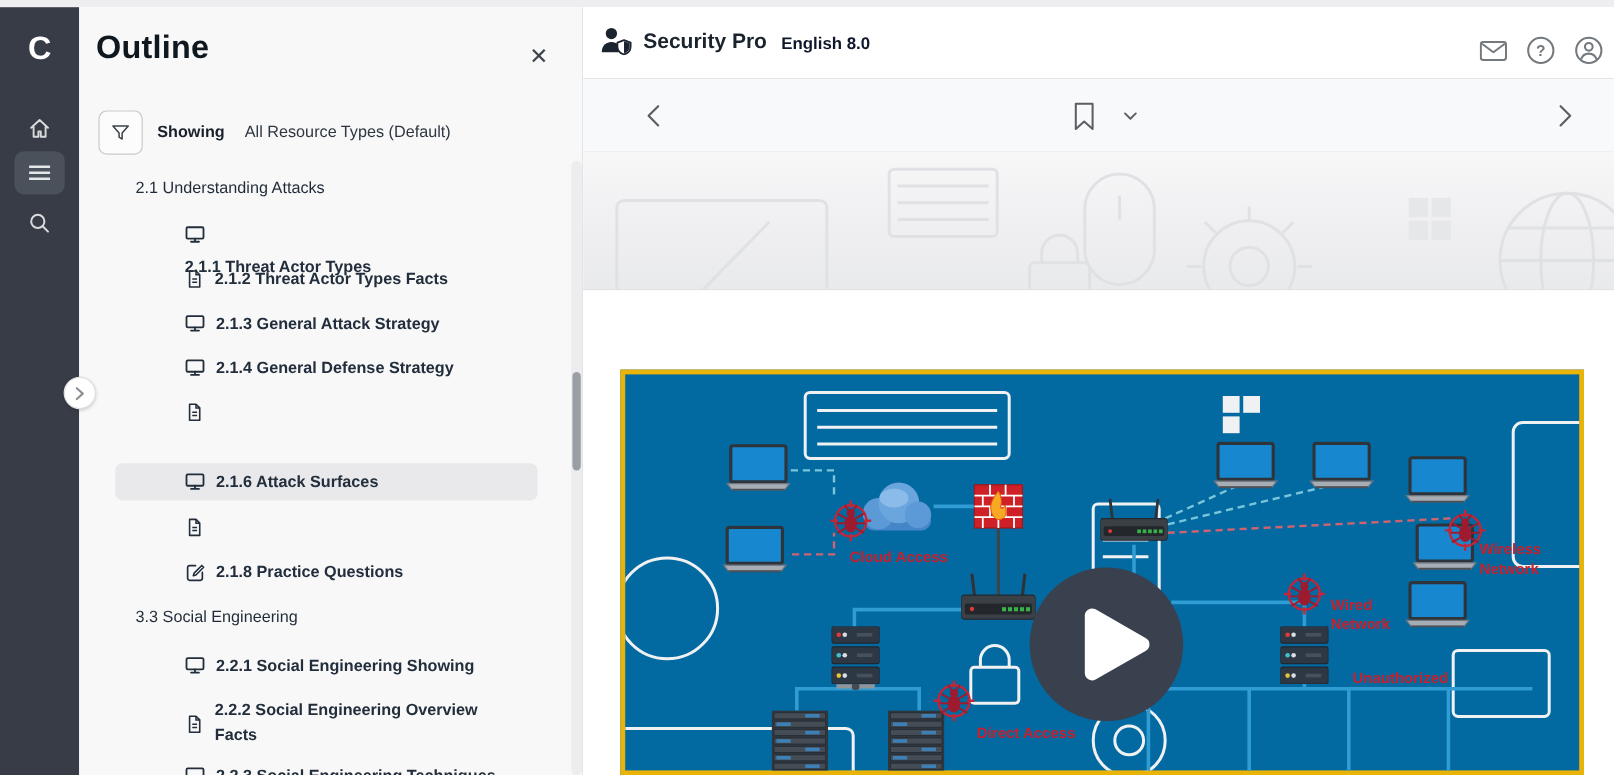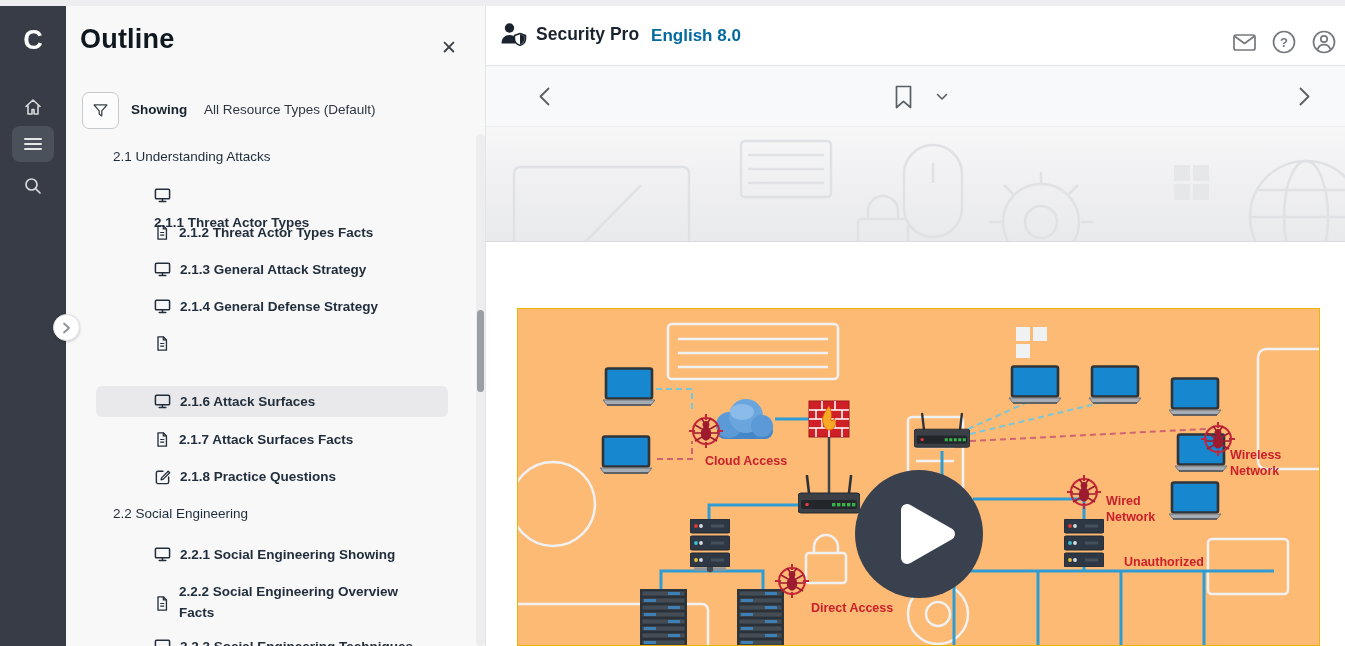--- a/index.html
+++ b/index.html
@@ -46,35 +46,35 @@
     font-size:13.5px; font-weight:600; color:#222e3b; cursor:pointer; }
 
   .scroll-track { position:absolute; left:410px; top:128px; width:9px; height:512px; background:#ededef; border-radius:5px; }
   .scroll-thumb { position:absolute; left:1px; top:176px; width:7px; height:82px; background:#999fa5; border-radius:4px; cursor:pointer; }
 
   
   .main { position:absolute; left:486px; top:6px; width:859px; height:640px; background:#fff; }
   .m-header { position:absolute; left:0; top:0; width:859px; height:60px; background:#fff; border-bottom:1px solid #e5e6e8; }
   .course { position:absolute; left:14px; top:16px; display:flex; align-items:center; gap:8px; }
   .course-title { font-size:17.5px; font-weight:700; color:#1b242e; }
-  .course-edition { font-size:17px; font-weight:600; color:#0369a1; margin-left:4px; position:relative; top:2px;text-align:center; }
+  .course-edition { font-size:14px; font-weight:600; color:#0f172a; margin-left:4px; position:relative; top:2px;text-align:center; }
   .hicon { position:absolute; top:20px; width:32px; height:32px; display:flex; align-items:center; justify-content:center; cursor:pointer; color:#6e7378; }
 
   .m-navbar { position:absolute; left:0; top:60px; width:859px; height:61px; background:#f8f9fb; border-bottom:1px solid #ededef; }
   .nbtn { position:absolute; top:0; height:61px; display:flex; align-items:center; justify-content:center; cursor:pointer; color:#5a5f64; }
 
   .banner { position:absolute; left:0; top:121px; width:859px; height:115px;
     background:linear-gradient(180deg,#f7f7f8 0%,#efeff1 55%,#e9eaec 100%); border-bottom:1px solid #dadbdd; overflow:hidden; }
   .banner-title { position:absolute; left:0; top:12px; width:859px; text-align:center;
     font-size:33px; font-weight:700; color:#161f2a; letter-spacing:.3px; }
   .pattern { position:absolute; left:0; top:0; }
 
   .content { position:absolute; left:0; top:236px; width:859px; height:404px; background:#fff; }
-  .video-box { position:absolute; left:31px; top:66px; width:803px; height:338px; background:#fdba74;
-    border:1px solid #eab308; overflow:hidden; cursor:pointer; }
+  .video-box { position:absolute; left:31px; top:66px; width:803px; height:338px; background:#0369a1;
+    border:4px solid #eab308; overflow:hidden; cursor:pointer; }
   .diagram { position:absolute; left:0; top:0; }
   .play-btn { position:absolute; left:337px; top:161px; width:128px; height:128px; border-radius:50%;
     background:#3a414e; display:flex; align-items:center; justify-content:center; cursor:pointer; }
   .dlabel { font-family:"Liberation Sans","DejaVu Sans",sans-serif; font-size:12.5px; font-weight:700; fill:#c9202c; }
 </style>
 </head>
 <body>
 
 <div class="stage">
 
@@ -166,31 +166,30 @@
           <path d="M9 12.5 v2 M5.5 15.3 h7" stroke="currentColor" stroke-width="1.6" fill="none" stroke-linecap="round"></path>
         </svg>
       <span>2.1.6 Attack Surfaces</span>
     </div>
 
     <div class="o-row" style="top:424px;">
       <svg width="16" height="17" viewBox="0 0 18 18">
           <path d="M4.5 1.5 h6 l3.5 3.5 v11.5 h-9.5 z" fill="none" stroke="currentColor" stroke-width="1.5" stroke-linejoin="round"></path>
           <path d="M10.5 1.5 v3.5 h3.5 M7 9 h4.5 M7 12 h4.5" fill="none" stroke="currentColor" stroke-width="1.4"></path>
         </svg>
-      <span class="lbl">2.1.7 Attack Surfaces Facts</span>
     </div>
     <div class="o-row" style="top:461px;">
       <svg width="17" height="17" viewBox="0 0 18 18">
           <path d="M15.5 9.5 v5.3 a1.7 1.7 0 0 1 -1.7 1.7 h-9.6 a1.7 1.7 0 0 1 -1.7 -1.7 v-9.6 a1.7 1.7 0 0 1 1.7 -1.7 h5.3" fill="none" stroke="currentColor" stroke-width="1.5" stroke-linecap="round"></path>
           <path d="M8.2 10.2 L15 3.4 l1.6 1.6 L9.8 11.8 l-2.3 .7 z" fill="none" stroke="currentColor" stroke-width="1.4" stroke-linejoin="round"></path>
         </svg>
       <span class="lbl">2.1.8 Practice Questions</span>
     </div>
 
-    <div class="sec-header" style="top:500px;">2.2 Social Engineering</div>
+    <div class="sec-header" style="top:500px;">3.3 Social Engineering</div>
 
     <div class="o-row" style="top:539px;">
       <svg width="17" height="17" viewBox="0 0 18 18">
           <rect x="1.5" y="2.5" width="15" height="10" rx="1.2" fill="none" stroke="currentColor" stroke-width="1.6"></rect>
           <path d="M9 12.5 v2 M5.5 15.3 h7" stroke="currentColor" stroke-width="1.6" fill="none" stroke-linecap="round"></path>
         </svg>
       <span class="lbl">2.2.1 Social Engineering Showing</span>
     </div>
     <div class="o-row two" style="top:576px;">
       <svg width="16" height="17" viewBox="0 0 18 18">

